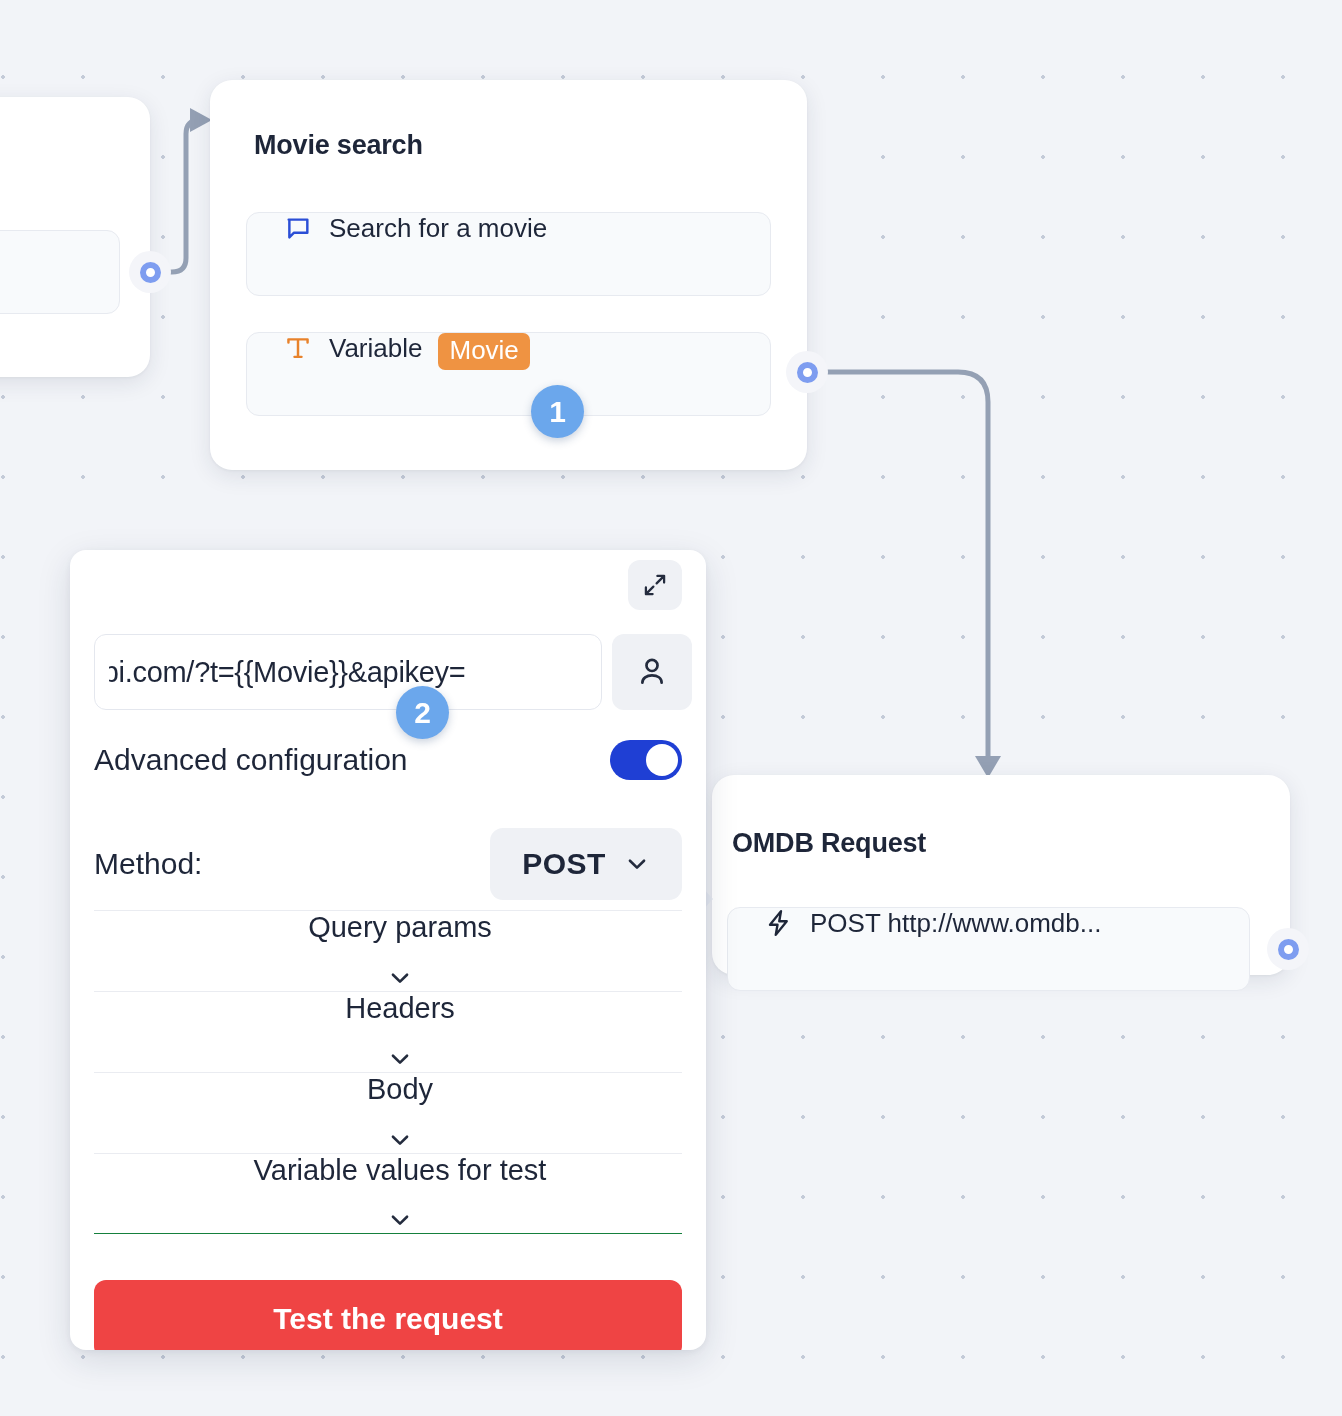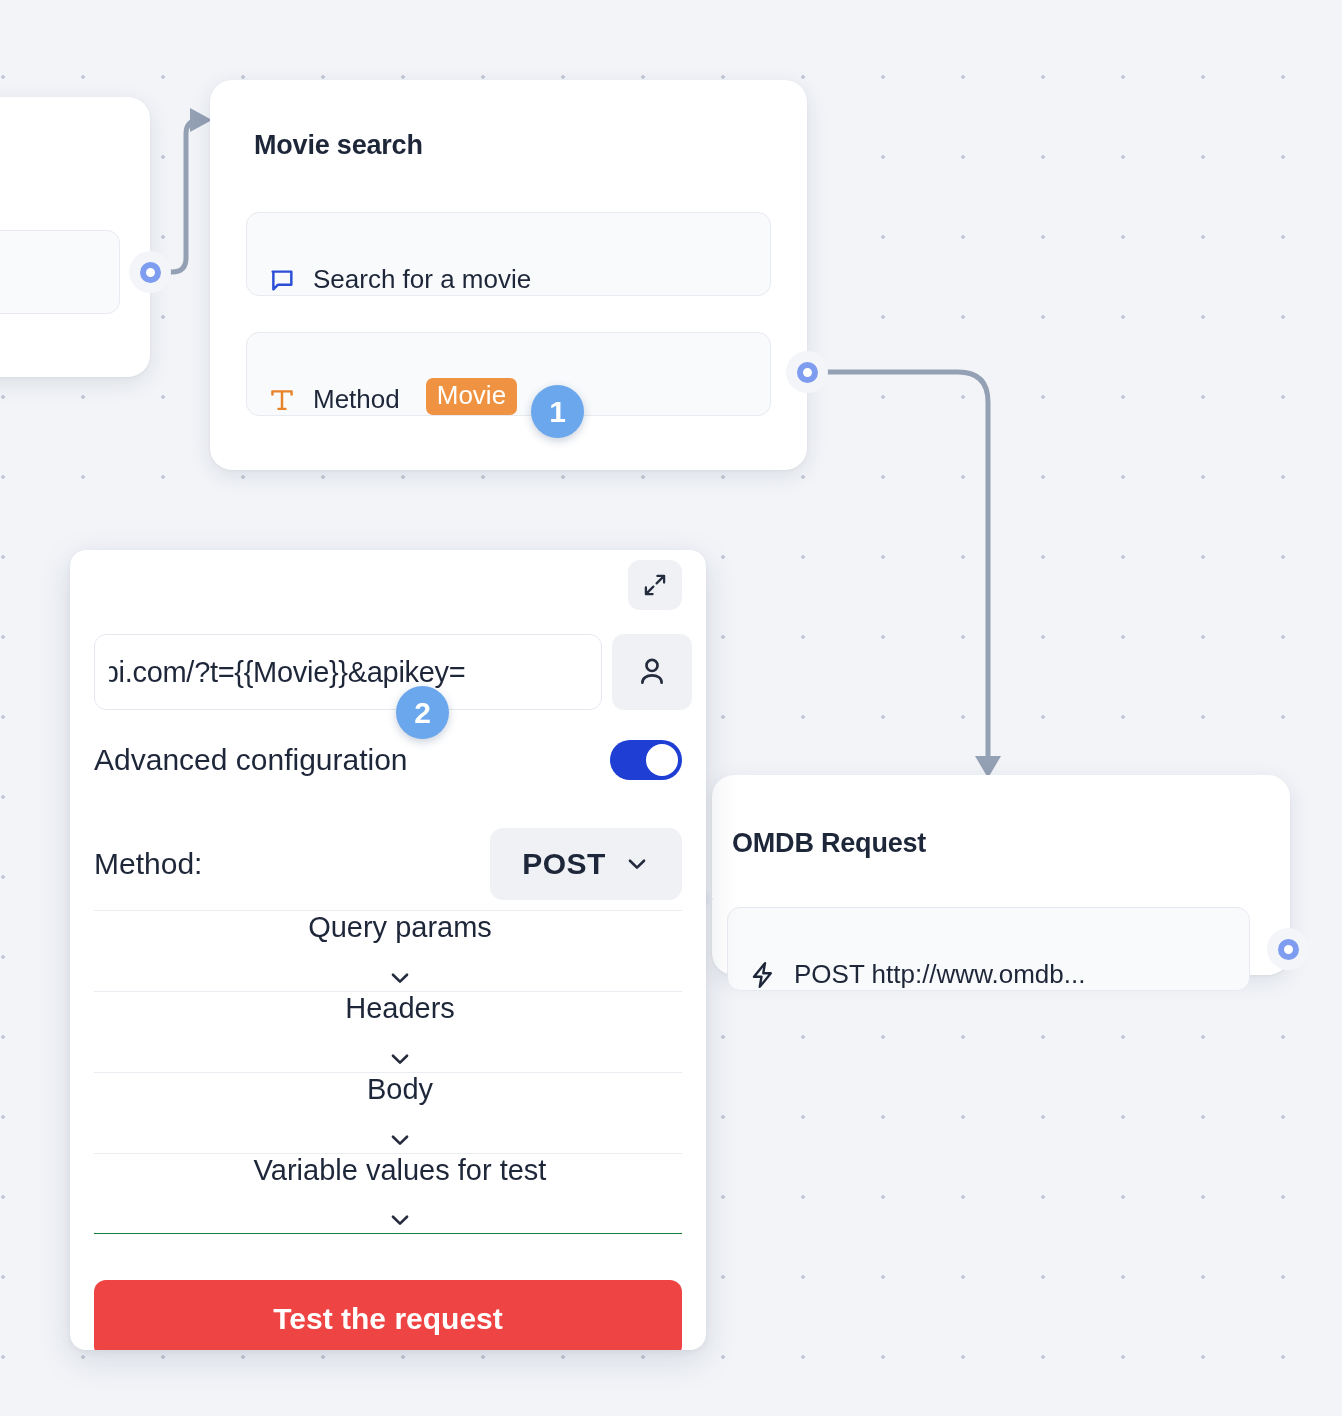--- a/index.html
+++ b/index.html
@@ -44,26 +44,26 @@
     z-index: 10;
   }
   .node-title {
     font-size: 27px;
     font-weight: 700;
     color: #1e2639;
     letter-spacing: -0.2px;
   }
   .node-row {
     display: flex;
-    align-items: flex-end;
+    align-items: flex-start;
     gap: 16px;
     background: #f8fafc;
     border: 1px solid #e7eaf0;
     border-radius: 13px;
-    padding: 0 20px;
+    padding: 0 36px;
     height: 84px;
     box-sizing: border-box;
   }
   .node-row-label {
     font-size: 26px;
     color: #1e2639;
     white-space: nowrap;
     display: flex;
     align-items: center;
     gap: 0px;
@@ -79,21 +79,20 @@
 
   
   .chip {
     display: inline-block;
     background: #ef9342;
     color: #ffffff;
     border-radius: 7px;
     padding: 3px 11px 5px 11px;
     font-size: 26px;
     line-height: 1.12;
-    margin-left: 10px;
   }
 
   
   .port {
     position: absolute;
     width: 34px;
     height: 34px;
     border-radius: 50%;
     background: #f4f5f9;
     box-shadow: 0 0 0 4px #f4f5f9;
@@ -408,21 +407,21 @@
       </span>
       <span class="node-row-label">Search for a movie</span>
     </div>
 
     <div class="node-row r2">
       <span class="row-icon">
         <svg width="28" height="28" viewBox="0 0 24 24" fill="none">
           <path d="M3.8 4.6h16.4M3.8 4.6v2.6M20.2 4.6v2.6M12 4.6v15M9 19.6h6" stroke="#e8822b" stroke-width="2.1" stroke-linecap="round"></path>
         </svg>
       </span>
-      <span class="node-row-label">Method</span>
+      <span class="node-row-label">Variable</span>
       <span class="chip">Movie</span>
     </div>
   </div>
 
   <div class="port" style="left:790px; top:355px;"></div>
   <div class="step-badge" style="left:531px; top:385px;">1</div>
 
   <div class="node" id="node-omdb">
     <div class="omdb-arrow-in"></div>
     <div class="node-title">OMDB Request</div>

